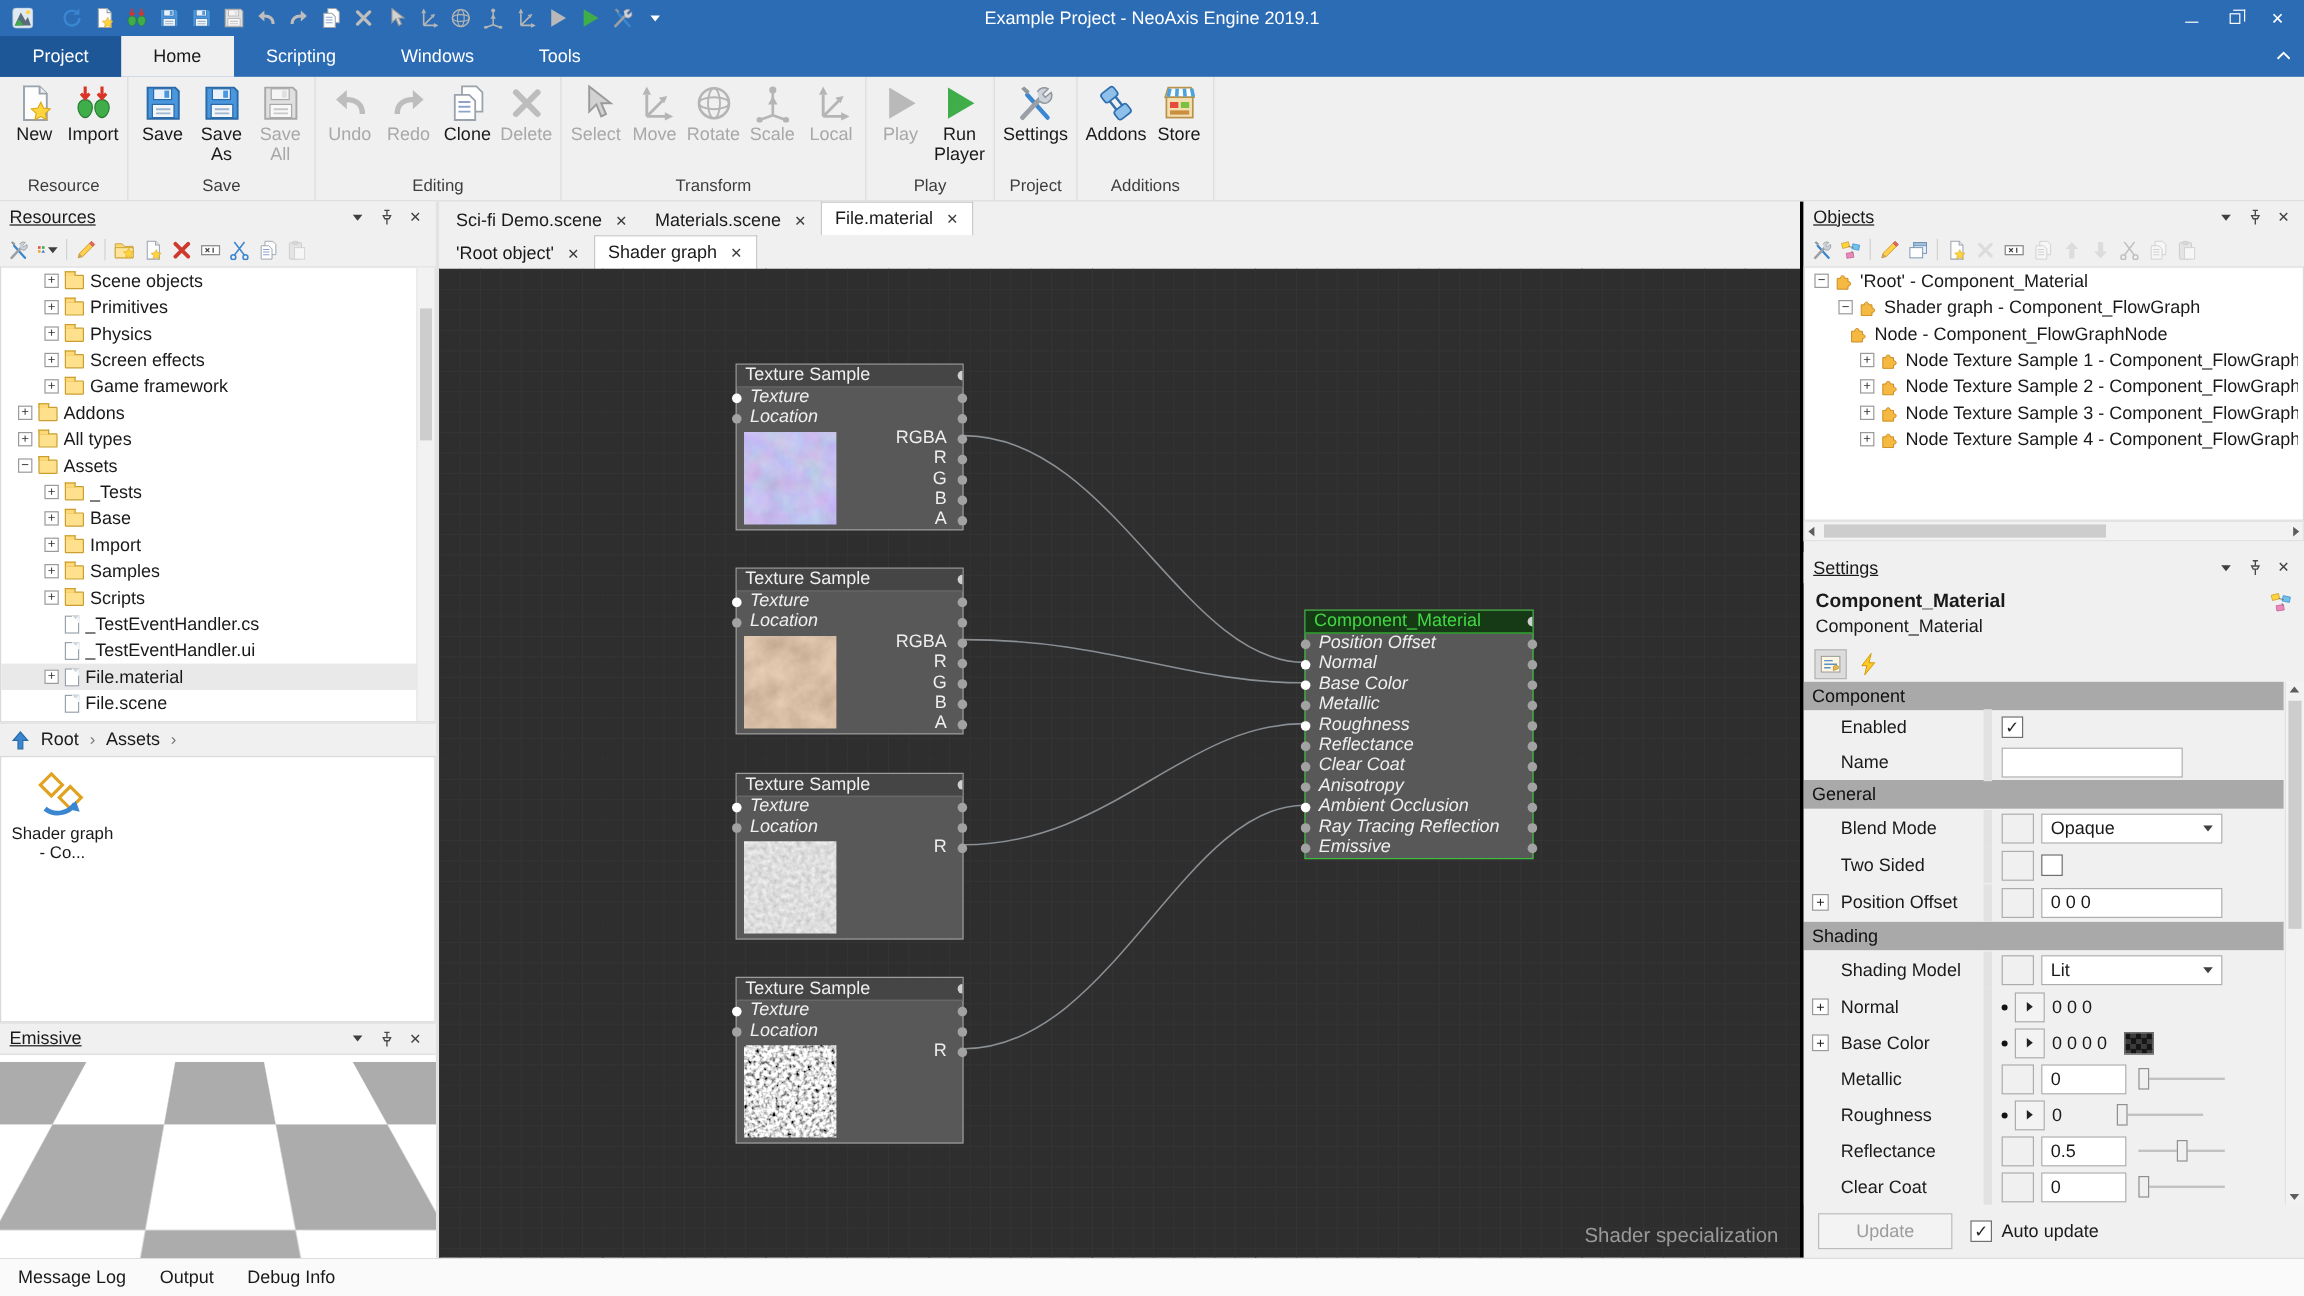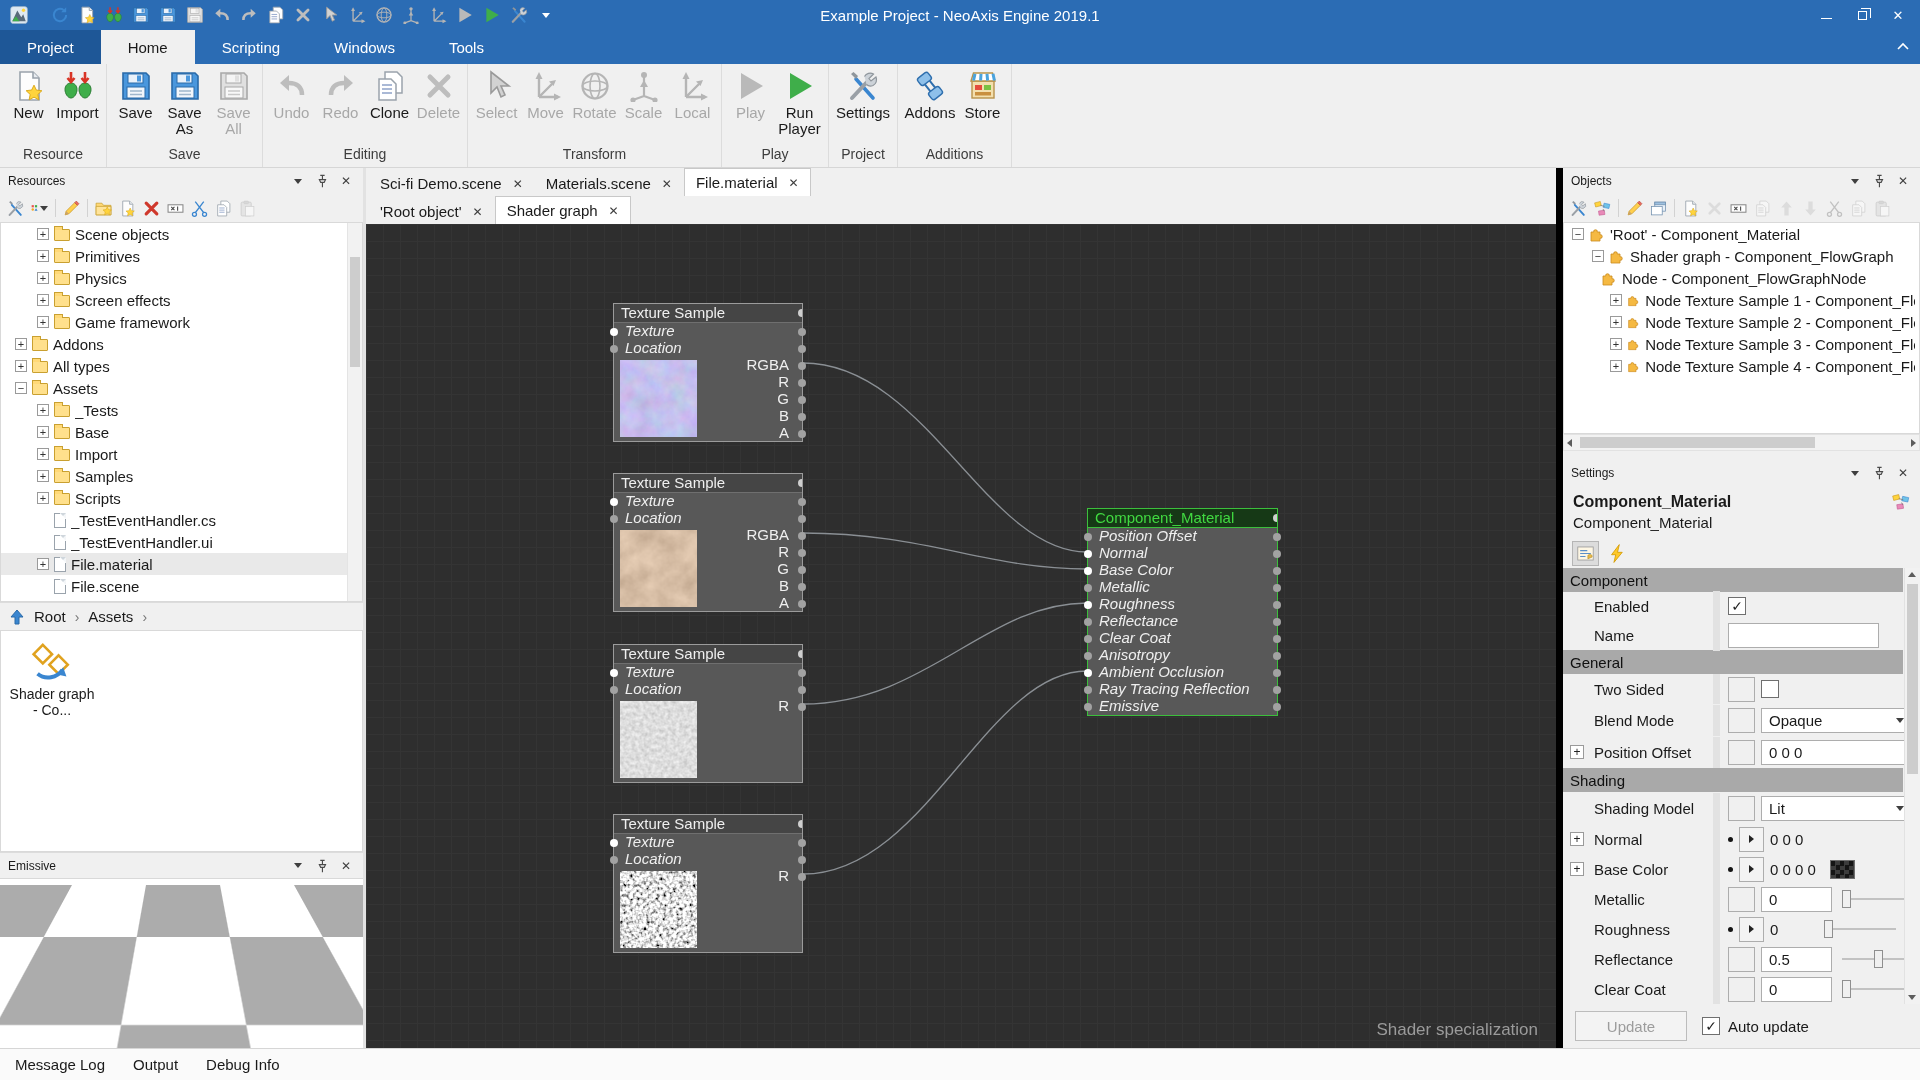--- a/index.html
+++ b/index.html
@@ -32,24 +32,24 @@
 .rbtn{width:49px;display:flex;flex-direction:column;align-items:center;padding-top:4px;gap:3px;}
 .ricon{width:32px;height:32px;}
 .ricon svg{width:100%;height:100%;}
 .rlabel{font-size:15px;line-height:16px;text-align:center;color:#1a1a1a;}
 .rbtn.disabled .rlabel{color:#a8a8a8;}
 .rcaption{height:23px;text-align:center;color:#3d3d3d;font-size:14px;padding-top:2px;}
 
 .main{display:flex;height:880px;background:#e8e8e8;}
 .leftcol{width:366px;display:flex;flex-direction:column;background:#f0f0f0;border-right:3px solid #e2e2e2;}
 .centercol{flex:1;display:flex;flex-direction:column;min-width:0;}
-.rightcol{width:364px;display:flex;flex-direction:column;background:#f0f0f0;border-left:7px solid #000000;}
+.rightcol{width:420px;display:flex;flex-direction:column;background:#f0f0f0;border-left:3px solid #000000;}
 
 .phead{height:26px;display:flex;align-items:center;padding:0 8px;gap:6px;background:#f0f0f0;}
-.ptitle{flex:1;font-size:12px;}
+.ptitle{flex:1;font-size:15px;text-decoration:underline;}
 .hbtn{width:18px;height:16px;display:flex;align-items:center;justify-content:center;color:#3f3f3f;font-size:12px;}
 .ptoolbar{height:28px;display:flex;align-items:center;gap:7px;padding:0 7px;background:#f0f0f0;}
 .ti{width:17px;height:17px;flex:none;}
 .ti svg{width:100%;height:100%;}
 .ti.dis{filter:grayscale(1) opacity(.4);}
 .tsep{width:1px;height:18px;background:#d2d2d2;}
 
 .tri{width:0;height:0;display:inline-block;}
 .tri.down{border-left:4px solid transparent;border-right:4px solid transparent;border-top:5px solid #3f3f3f;}
 .tri.up{border-left:4px solid transparent;border-right:4px solid transparent;border-bottom:5px solid #5d5d5d;}
@@ -1200,35 +1200,35 @@
       </div>
       <div class="prow" style="height:30px">
         <span class="plabel">Name</span>
         <span class="pctl">
             <span class="field w">
               <input class="input-plain" value="" style="">
             </span>
           </span>
       </div>
       <div class="pgroup">General</div>
-      <div class="prow" style="height:30px">
-        <span class="plabel">Two Sided</span>
-        <span class="pctl">
-            <span class="defbox"></span>
-            <span class="chk"></span>
-          </span>
-      </div>
       <div class="prow" style="height:32px">
         <span class="plabel">Blend Mode</span>
         <span class="pctl">
             <span class="defbox"></span>
             <span class="dd">
               <span>Opaque</span>
               <span class="tri down"></span>
             </span>
+          </span>
+      </div>
+      <div class="prow" style="height:30px">
+        <span class="plabel">Two Sided</span>
+        <span class="pctl">
+            <span class="defbox"></span>
+            <span class="chk"></span>
           </span>
       </div>
       <div class="prow" style="height:32px">
         <span class="expbox">+</span>
         <span class="plabel">Position Offset</span>
         <span class="pctl">
             <span class="defbox"></span>
             <span class="field w">
               <span>0 0 0</span>
             </span>

